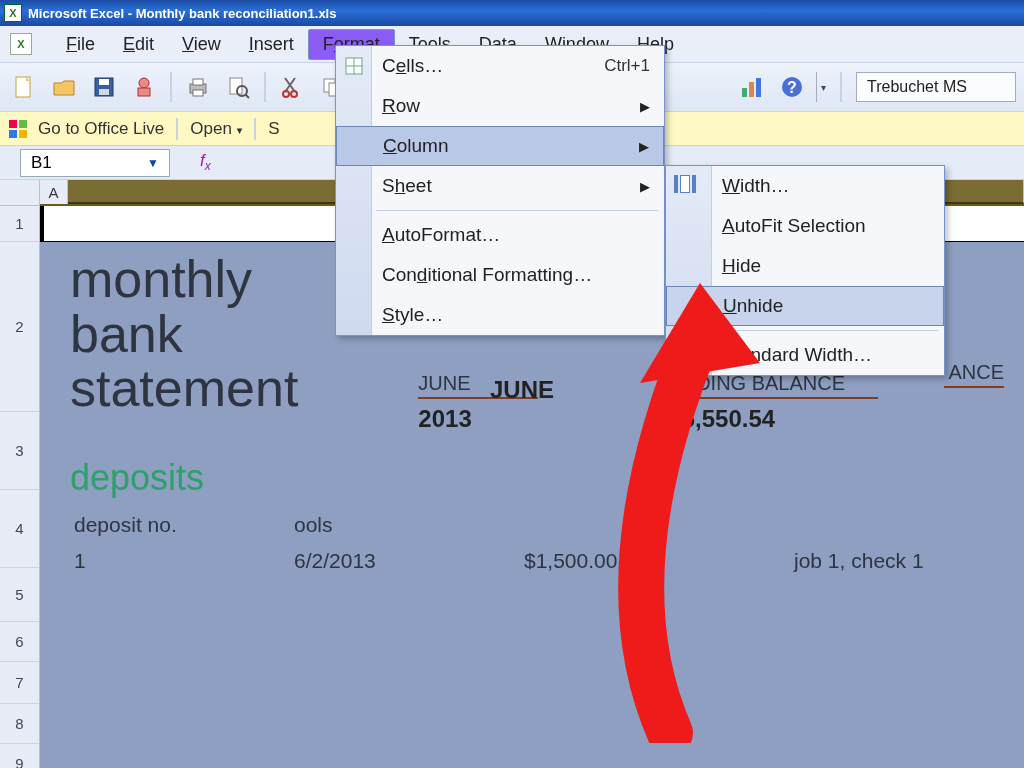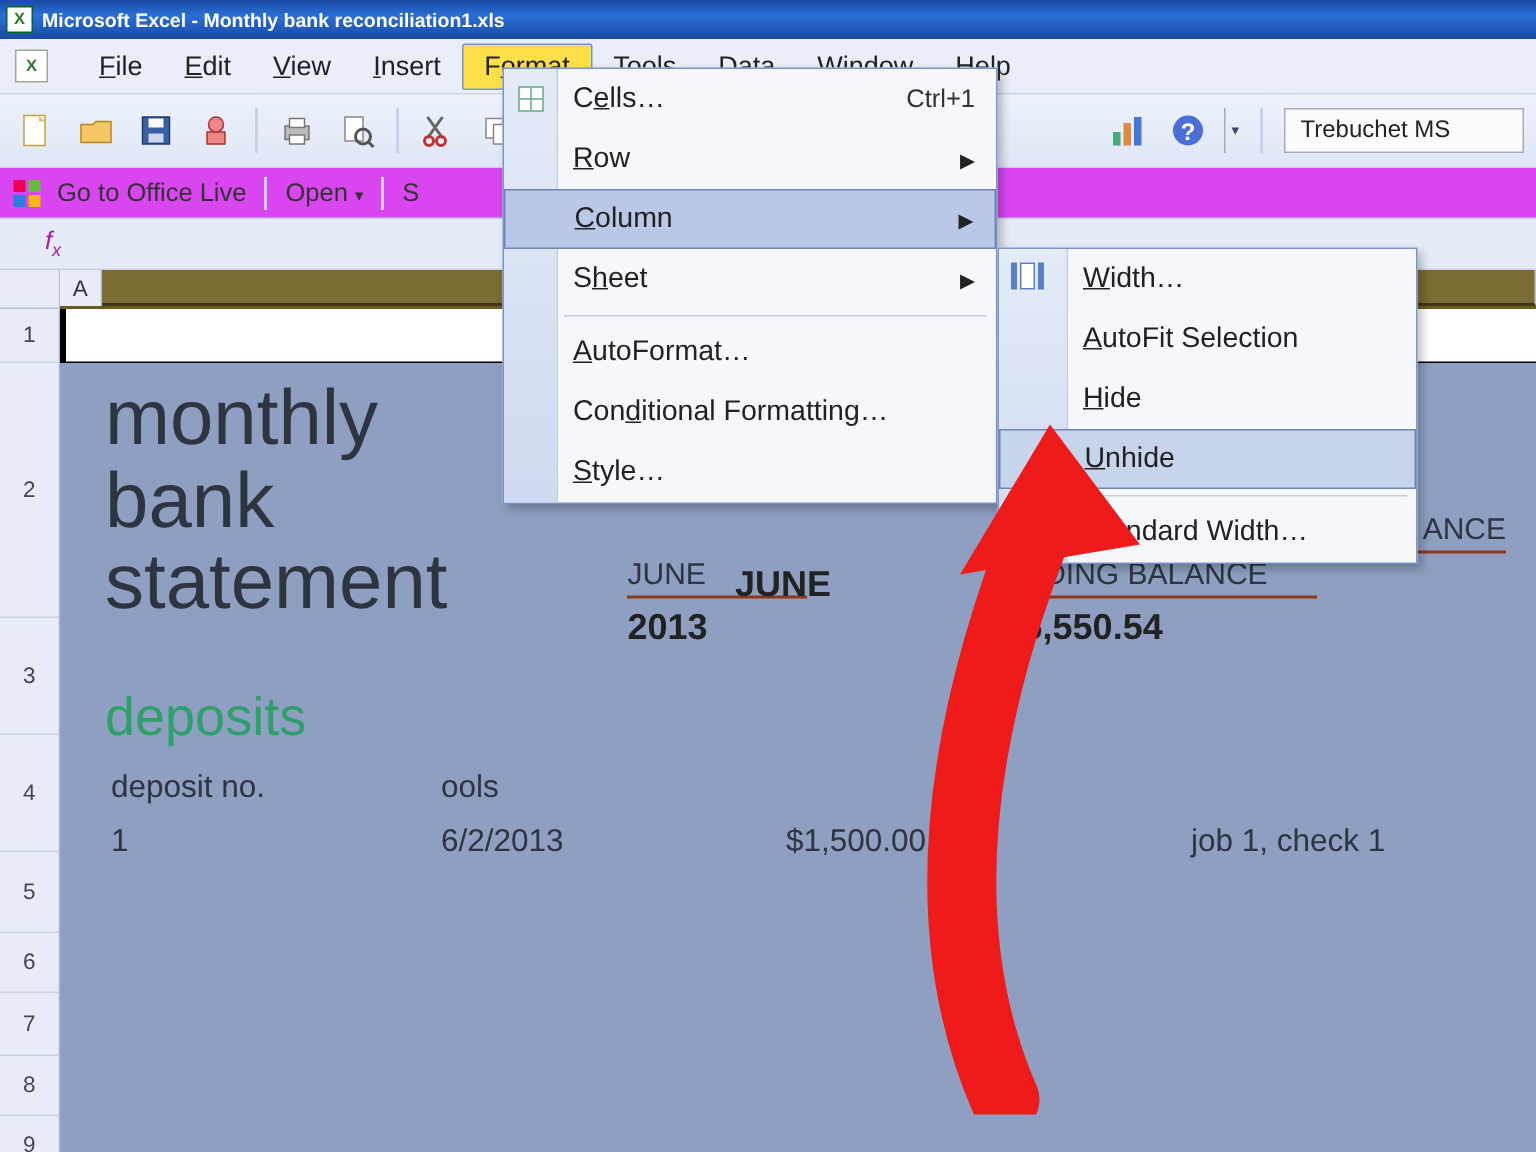--- a/index.html
+++ b/index.html
@@ -6,32 +6,32 @@
   body { width: 1024px; height: 768px; overflow: hidden; background: #fff; font-size: 14px; }
 
   
   .titlebar { height: 26px; background: linear-gradient(#1a4aa3,#2a6fd6 40%,#1a4aa3); display: flex; align-items: center; padding: 0 4px; color: #fff; font-weight: bold; font-size: 13px; }
   .titlebar .xl-icon { width: 18px; height: 18px; background: #fff; margin-right: 6px; display: flex; align-items: center; justify-content: center; font-size: 11px; font-weight: bold; color: #2a7a2a; border: 1px solid #062; }
 
   
   .menubar { height: 36px; background: #e9eef8; display: flex; align-items: center; padding: 0 10px; font-size: 18px; color: #222; }
   .menubar .app-icon { width: 22px; height: 22px; border: 1px solid #9a9; background: #fff; display: flex; align-items: center; justify-content: center; color: #2a7a2a; font-weight: bold; font-size: 11px; margin-right: 20px; }
   .menubar .item { padding: 4px 14px; cursor: default; }
-  .menubar .item.active { background: #fde047; border: 1px solid #7893c7; border-radius: 2px; }
+  .menubar .item.active { background: #8b5cf6; border: 1px solid #7893c7; border-radius: 2px; }
   .menubar .item u { text-decoration: underline; }
 
   
   .toolbar { height: 50px; background: linear-gradient(#edf2fb,#dfe7f5); border-top: 1px solid #c8d2e6; border-bottom: 1px solid #c8d2e6; display: flex; align-items: center; padding: 0 8px; gap: 8px; }
   .tb-btn { width: 32px; height: 32px; display: inline-flex; align-items: center; justify-content: center; }
   .tb-sep { width: 2px; height: 30px; background: #c8d2e6; margin: 0 2px; }
   .font-box { display: flex; align-items: center; border: 1px solid #aab; height: 30px; background: #fbfcfe; padding: 0 10px; font-size: 16px; color: #222; min-width: 160px; margin-left: 4px; }
   .small-drop { width: 14px; height: 30px; border-left: 1px solid #aab; display: flex; align-items: center; justify-content: center; color: #446; font-size: 10px; }
 
   
-  .officelive { height: 34px; background: #d946ef; display: flex; align-items: center; padding: 0 8px; font-size: 17px; color: #333; border-bottom: 1px solid #c8d2e6; gap: 10px; }
+  .officelive { height: 34px; background: #fef9c3; display: flex; align-items: center; padding: 0 8px; font-size: 17px; color: #333; border-bottom: 1px solid #c8d2e6; gap: 10px; }
   .ol-logo { width: 20px; height: 20px; display: inline-flex; }
   .ol-sep { width: 2px; height: 22px; background: #c8d2e6; margin: 0 2px; }
 
   
   .fbar { height: 34px; background: #e6ecf7; display: flex; align-items: center; border-bottom: 1px solid #c8d2e6; }
   .namebox { width: 150px; height: 28px; margin-left: 20px; background: #fff; border: 1px solid #9aa; display: flex; align-items: center; padding: 0 10px; font-size: 17px; }
   .namebox .dd { margin-left: auto; color: #1147a3; font-size: 12px; }
   .fx { margin-left: 30px; font-style: italic; color: #a21caf; font-size: 17px; }
 
   
@@ -200,20 +200,24 @@
       </svg>
   </span>
   <span>Go to Office Live</span>
   <span class="ol-sep"></span>
   <span><span>Open</span> <span style="font-size:11px">▾</span></span>
   <span class="ol-sep"></span>
   <span>S</span>
 </div>
 
 <div class="fbar">
+  <div class="namebox">
+    <span>B1</span>
+    <span class="dd">▼</span>
+  </div>
   <span class="fx">f<span style="font-size:12px;vertical-align:sub">x</span></span>
 </div>
 
 <div class="sheet">
   <div class="rowhdrs">
     <div class="corner"></div>
     <div class="rh r1">1</div>
     <div class="rh" style="height:170px">2</div>
     <div class="rh tall">3</div>
     <div class="rh tall">4</div>
@@ -241,21 +245,21 @@
             <div class="lbl lbl-line">JUNE</div>
             <div class="val" style="margin-top:6px">2013</div>
           </div>
           <div style="margin-left:130px; margin-top:120px;">
             <div class="lbl lbl-line" style="min-width:210px">ENDING BALANCE</div>
             <div class="val" style="margin-top:6px">$6,550.54</div>
           </div>
         </div>
 
         <div style="position:absolute; left:450px; top:170px;" class="val">JUNE</div>
-        <div style="position:absolute; right:20px; top:136px; text-align:right;">
+        <div style="position:absolute; right:20px; top:155px; text-align:right;">
           <div class="lbl lbl-line" style="min-width:60px">ANCE</div>
         </div>
 
         <div class="section">deposits</div>
         <div class="table">
           <div class="hdrs">
             <div class="c c1">deposit no.</div>
             <div class="c c2">ools</div>
           </div>
           <div class="trow">

